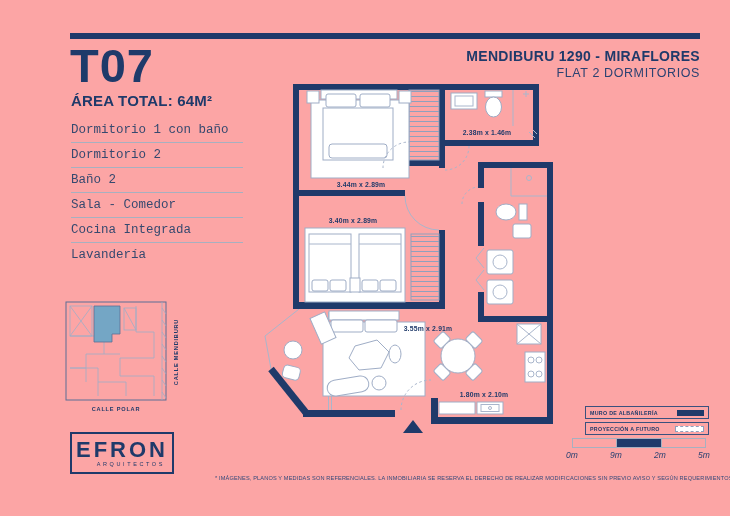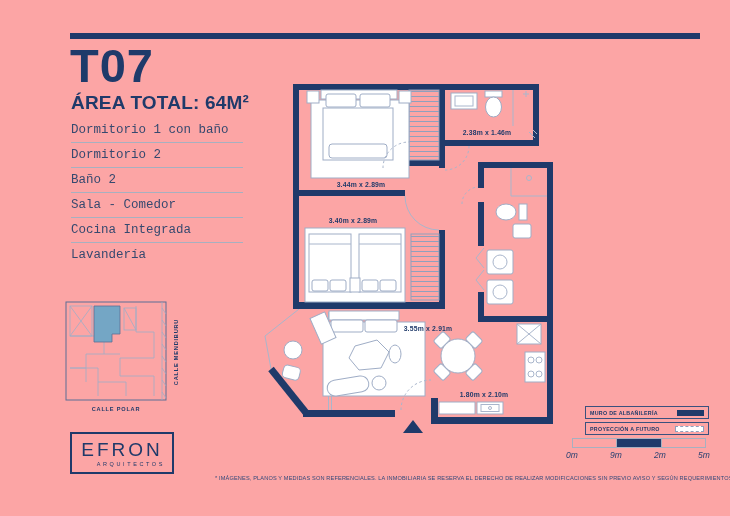--- a/index.html
+++ b/index.html
@@ -1,31 +1,31 @@
 <!DOCTYPE html>
 <html><head>
 <meta charset="utf-8">
 <style>
   html,body{margin:0;padding:0;background:#fff;}
   #page{position:relative;width:730px;height:516px;background:#fca5a5;overflow:hidden;
         font-family:"Liberation Sans",sans-serif;color:#1f3a6a;}
   #top-bar{position:absolute;left:70px;top:33px;width:630px;height:6px;background:#1f3a6a;}
   #unit-code{position:absolute;left:70px;top:38px;font-size:47px;font-weight:bold;letter-spacing:1px;}
-  #area-total{position:absolute;left:71px;top:92px;font-size:19px;font-weight:bold;letter-spacing:.2px;}
+  #area-total{position:absolute;left:71px;top:92px;font-size:15px;font-weight:bold;letter-spacing:.2px;}
   #room-list{position:absolute;left:71px;top:118px;width:172px;margin:0;padding:0;list-style:none;}
   #room-list li{font-size:12.5px;color:#36496f;padding:5px 0 5px 0;border-bottom:1px solid #a7b0c0;font-family:Liberation Mono, monospace;}
   #room-list li:last-child{border-bottom:none;}
   #header-block{position:absolute;right:30px;top:48px;text-align:right;}
   #header-title{font-size:14px;font-weight:bold;letter-spacing:.3px;}
   #header-subtitle{font-size:12.5px;letter-spacing:.6px;margin-top:2px;color:#2c4272;}
   #plan-wrap{position:absolute;left:263px;top:84px;}
   #map-wrap{position:absolute;left:58px;top:298px;}
   #logo-box{position:absolute;left:70px;top:432px;width:100px;height:38px;border:2px solid #1f3a6a;
             display:flex;flex-direction:column;align-items:center;justify-content:center;}
-  #logo-name{font-size:19px;letter-spacing:3px;font-weight:400;line-height:20px;}
+  #logo-name{font-size:22px;letter-spacing:3px;font-weight:700;line-height:20px;}
   #logo-tagline{font-size:5.5px;letter-spacing:2.6px;align-self:flex-end;margin-right:7px;margin-top:1px;}
   #legend{position:absolute;left:585px;top:406px;width:124px;}
   .legend-row{box-sizing:border-box;width:124px;height:13px;border:1px solid #3a517e;margin-bottom:3px;
               display:flex;align-items:center;justify-content:space-between;padding:0 4px;}
   .legend-label{font-size:5.3px;font-weight:bold;letter-spacing:.3px;}
   .swatch{width:27px;height:6px;}
   .swatch.solid{background:#1f3a6a;}
   .swatch.dashed{background:#fff;border:1px dashed #8fa0bd;height:4px;}
   #scalebar{position:absolute;left:572px;top:438px;width:132px;height:8px;border:1px solid #a7b0c0;display:flex;}
   #scalebar .seg{flex:1;border-right:1px solid #a7b0c0;}
@@ -56,20 +56,24 @@
 
   <ul id="room-list">
     <li>Dormitorio 1 con baño</li>
     <li>Dormitorio 2</li>
     <li>Baño 2</li>
     <li>Sala - Comedor</li>
     <li>Cocina Integrada</li>
     <li>Lavandería</li>
   </ul>
 
+  <div id="header-block">
+    <div id="header-title">MENDIBURU 1290 - MIRAFLORES</div>
+    <div id="header-subtitle">FLAT 2 DORMITORIOS</div>
+  </div>
 
   <div id="plan-wrap">
   <svg width="300" height="352" viewBox="0 0 300 352">
     <defs>
       <pattern id="hatchH" width="6" height="5" patternUnits="userSpaceOnUse">
         <path d="M0,2.5 H6" stroke="#8fa0bd" stroke-width="1"></path>
       </pattern>
     </defs>
 
     <path class="thin" d="M36,225 L2,252 L8,285 L44,330"></path>

